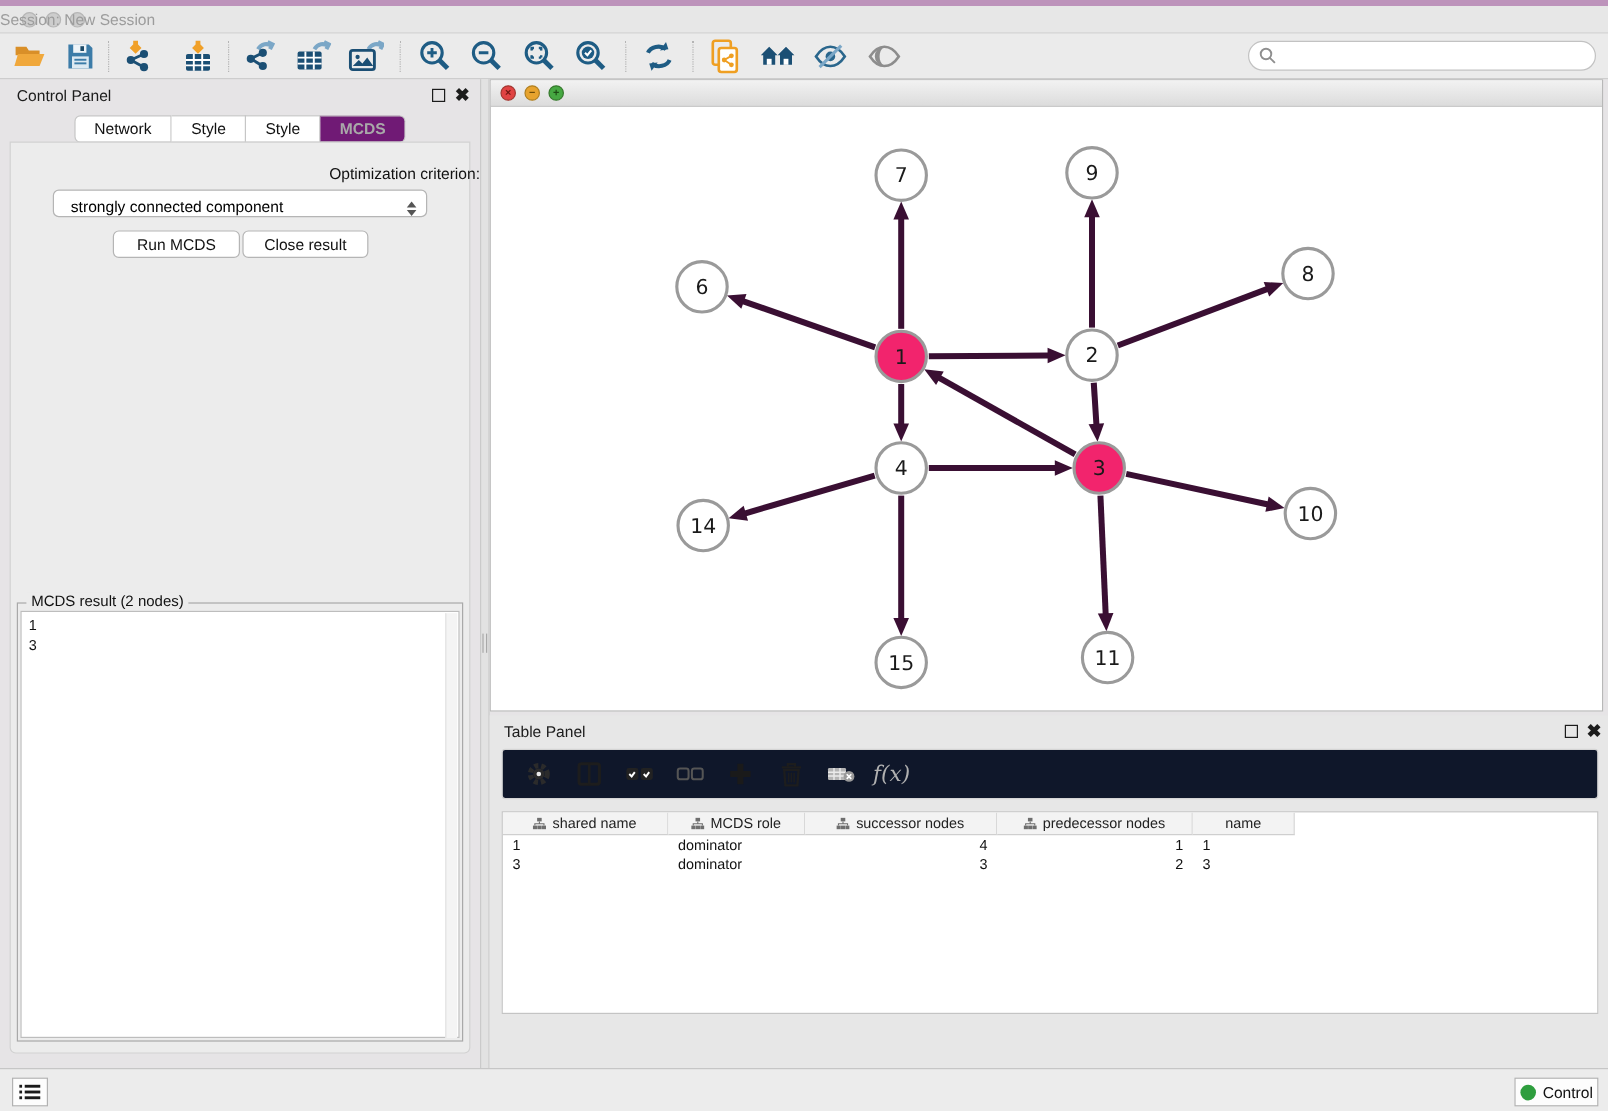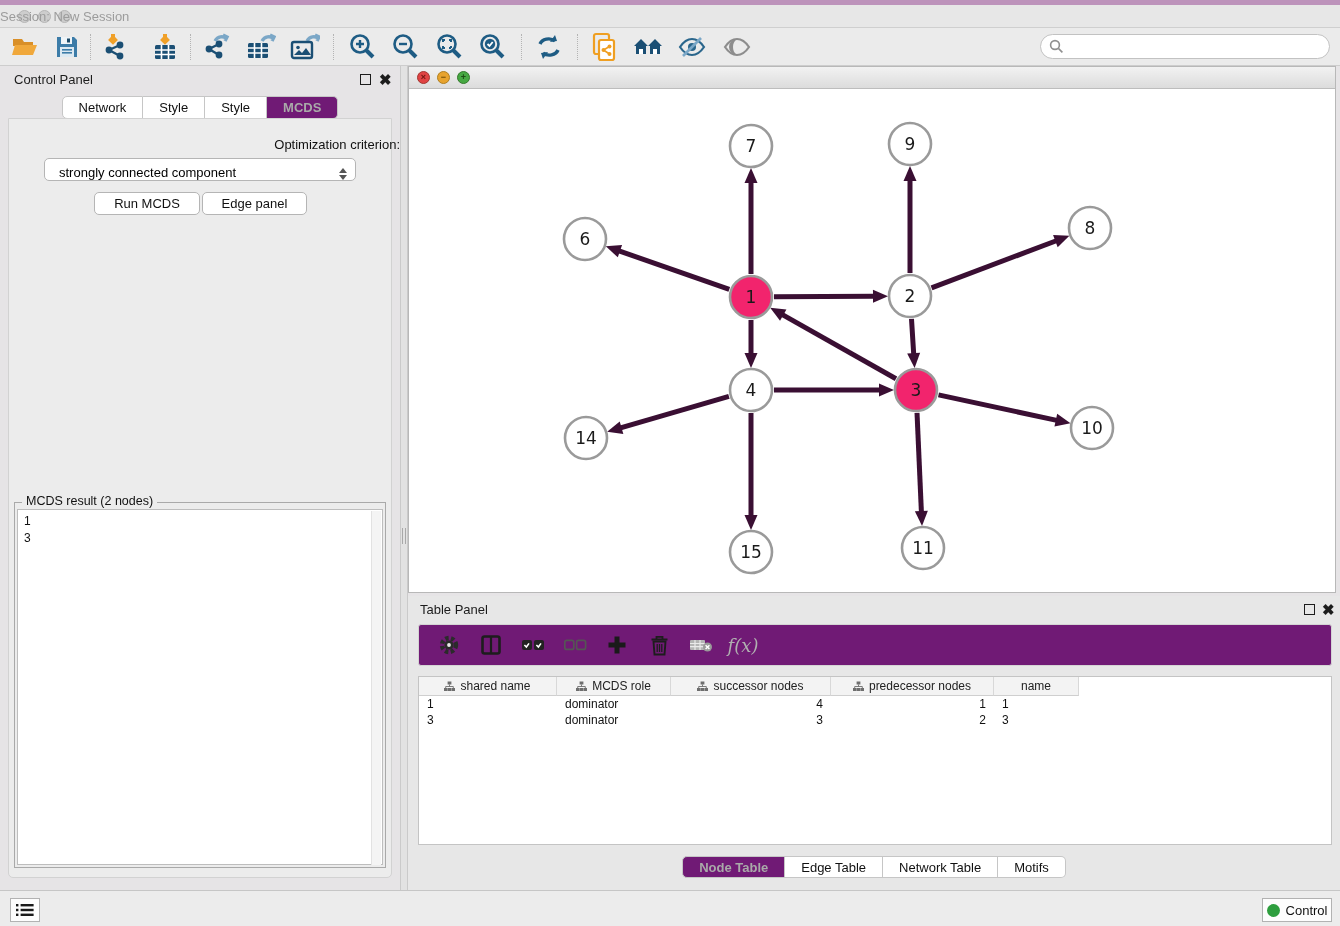--- a/index.html
+++ b/index.html
@@ -49,21 +49,21 @@
   
   .net-frame { left:408px; top:66px; width:928px; height:527px; background:#fff; border:1px solid #b8b8b8; }
   .net-titlebar { left:0; top:0; width:100%; height:22px; background:linear-gradient(#f2f2f2,#dcdcdc); border-bottom:1px solid #bdbdbd; }
   .mac-dot { width:13px; height:13px; border-radius:50%; top:4px; display:flex; align-items:center; justify-content:center; font-size:9px; font-weight:bold; line-height:9px; }
   .net-title { width:100%; text-align:center; top:3px; font-size:13px; color:#111; }
   .net-canvas { left:0; top:22px; }
 
   
   .table-panel { left:408px; top:596px; width:932px; height:294px; background:#e7e7e7; }
   .tp-header { left:10px; top:3px; width:914px; height:22px; }
-  .tp-toolbar { left:10px; top:28px; width:914px; height:42px; background:#701a75; border:1px solid #d4d4d4; border-radius:3px; display:flex; align-items:center; gap:14px; padding-left:16px; }
+  .tp-toolbar { left:10px; top:28px; width:914px; height:42px; background:#0f172a; border:1px solid #d4d4d4; border-radius:3px; display:flex; align-items:center; gap:14px; padding-left:16px; }
   .tp-ico { display:flex; align-items:center; justify-content:center; width:28px; height:28px; cursor:pointer; }
   .fx { font-family:"DejaVu Serif", serif; font-style:italic; font-size:18px; color:#b0b0b0; }
   .data-table { left:10px; top:80px; width:914px; height:169px; background:#fff; border:1px solid #c4c4c4; overflow:hidden; }
   .thead { display:flex; height:19px; }
   .th { background:#f3f3f3; border-right:1px solid #d8d8d8; border-bottom:1px solid #cfcfcf; font-size:12px; color:#222; display:flex; align-items:center; justify-content:center; gap:5px; }
   .trow { display:flex; height:16px; }
   .td { font-size:12px; color:#111; padding:1px 8px 0 8px; white-space:nowrap; overflow:hidden; }
   .tp-tabs { left:0; top:260px; width:932px; display:flex; justify-content:center; }
   .tp-tabs .tab { height:22px; }
 
@@ -243,21 +243,21 @@
 <div class="abs cp-pane"></div>
 <div class="abs opt-label">Optimization criterion:</div>
 <div class="abs combo">
   <span class="lbl">strongly connected component</span>
   <span class="stepper">
       <i class="up"></i>
       <i class="dn"></i>
     </span>
 </div>
 <div class="abs btn" style="left:94px;top:192px;width:106px">Run MCDS</div>
-<div class="abs btn" style="left:202px;top:192px;width:105px">Edge panel</div>
+<div class="abs btn" style="left:202px;top:192px;width:105px">Close result</div>
 <div class="abs fieldset">
   <div class="result-area">
     <div id="result-lines">
         <div>1</div>
         <div>3</div>
       </div>
     <div class="result-scroll"></div>
   </div>
 </div>
 <span class="abs fieldset-label">MCDS result (2 nodes)</span>
@@ -472,26 +472,20 @@
         </div>
         <div class="trow">
           <div class="td" style="width: 138px; text-align: left;">3</div>
           <div class="td" style="width: 114px; text-align: left;">dominator</div>
           <div class="td" style="width: 160px; text-align: right;">3</div>
           <div class="td" style="width: 163px; text-align: right;">2</div>
           <div class="td" style="width: 85px; text-align: left;">3</div>
         </div>
       </div>
   </div>
-  <div class="abs tp-tabs" id="tp-tabs">
-      <div class="tab active">Node Table</div>
-      <div class="tab">Edge Table</div>
-      <div class="tab">Network Table</div>
-      <div class="tab">Motifs</div>
-    </div>
 </div>
 
 <div class="abs statusbar">
   <div class="abs sb-btn" style="left:10px;width:30px">
     <svg width="18" height="14" viewBox="0 0 18 14">
         <g fill="#1a1a1a">
           <rect x="0" y="1" width="2.4" height="2.4"></rect>
           <rect x="0" y="5.8" width="2.4" height="2.4"></rect>
           <rect x="0" y="10.6" width="2.4" height="2.4"></rect>
           <rect x="4.6" y="1" width="13" height="2.4"></rect>

